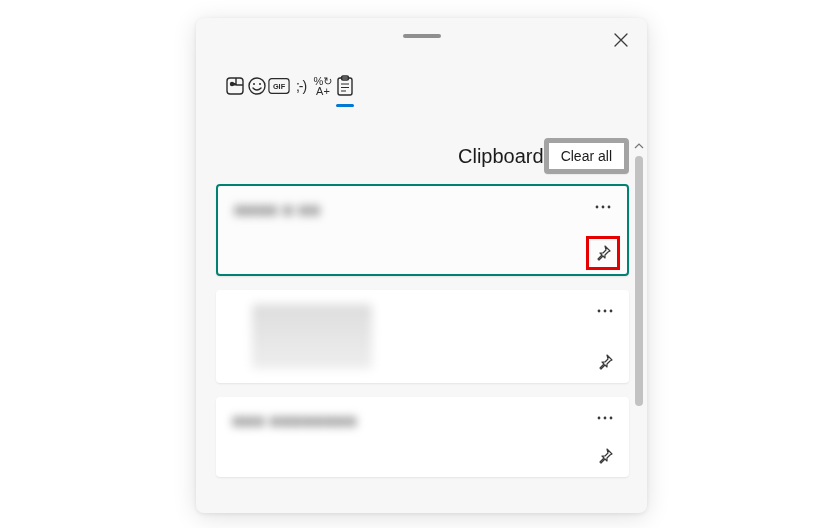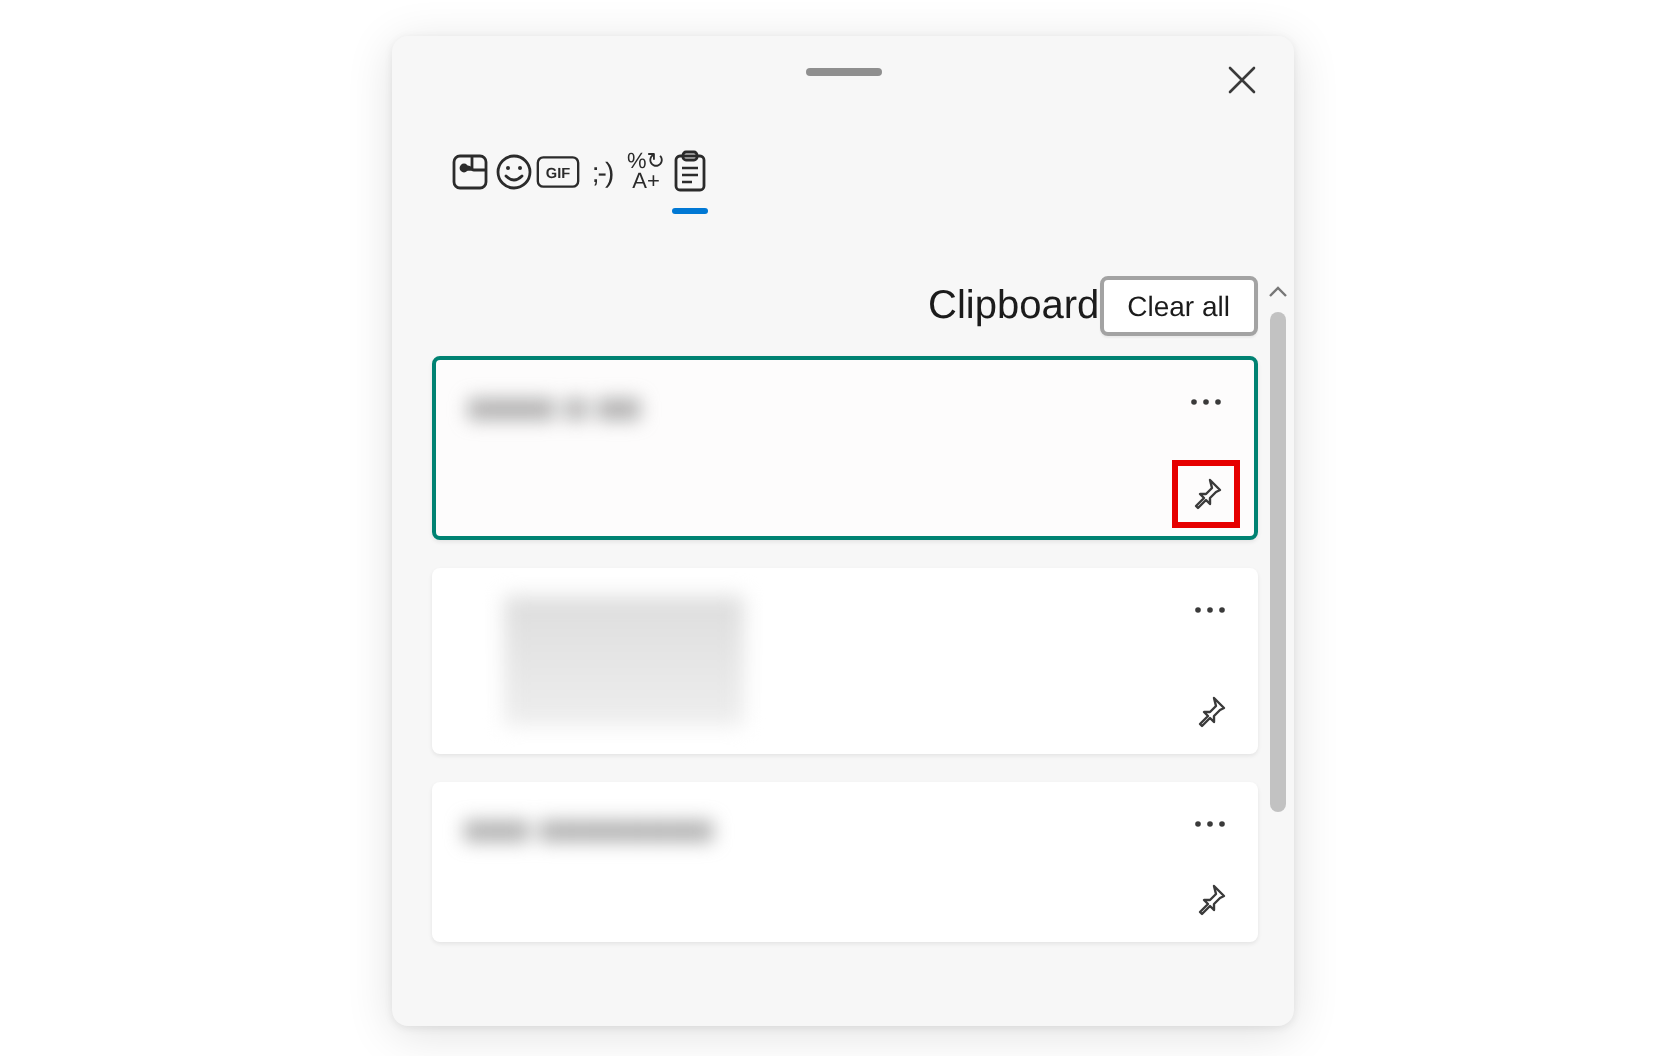--- a/index.html
+++ b/index.html
@@ -87,21 +87,21 @@
     align-items: center;
     margin-bottom: 10px;
   }
   .section-title {
     font-size: 20px;
     color: #1b1b1b;
     font-weight: 400;
   }
   .clear-all {
     background: #ffffff;
-    border: 2px solid #a3a3a3;
+    border: 5px solid #a3a3a3;
     border-radius: 4px;
     padding: 5px 12px;
     font-size: 14px;
     color: #1b1b1b;
     cursor: pointer;
     box-shadow: 0 1px 1px rgba(0,0,0,0.05);
   }
   .items {
     display: flex;
     flex-direction: column;

